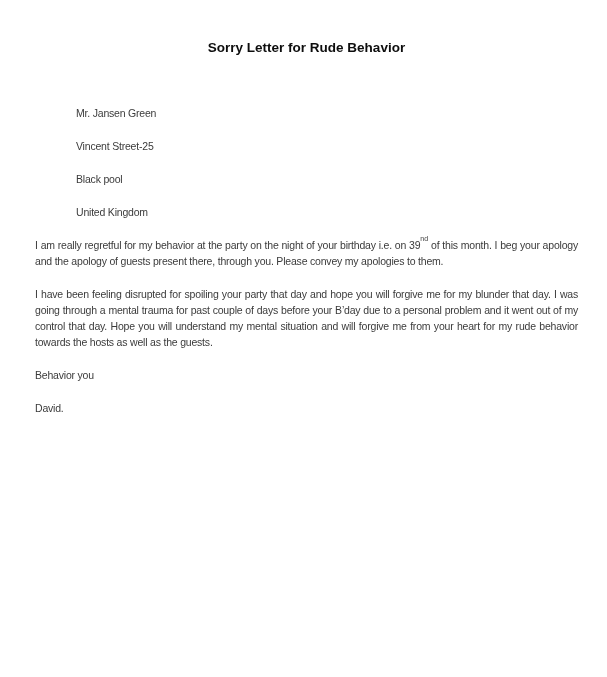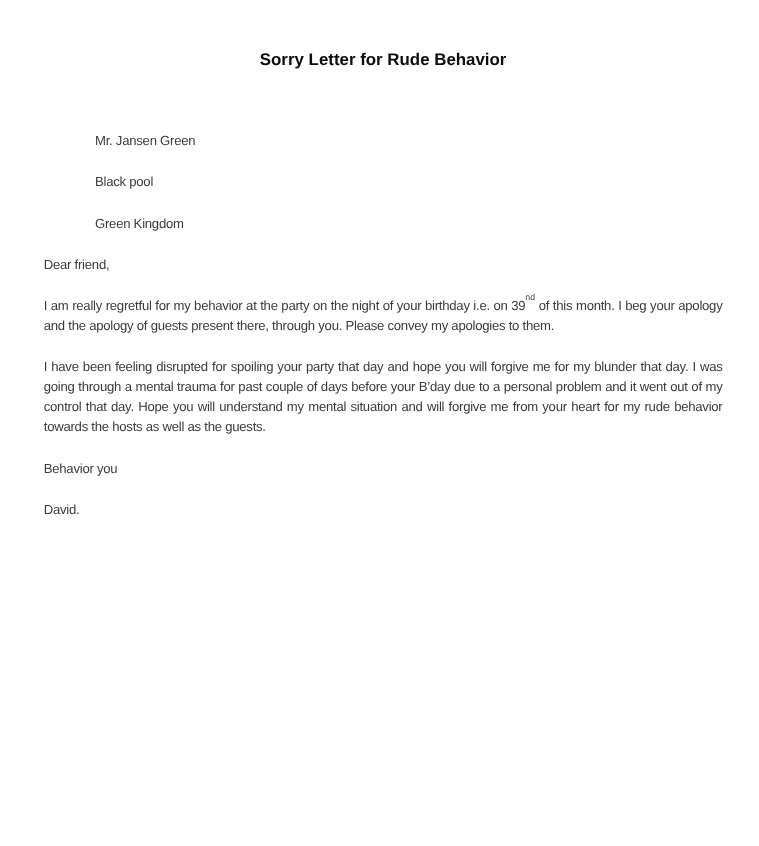--- a/index.html
+++ b/index.html
@@ -47,25 +47,25 @@
 </style>
 </head>
 <body>
 
 <div class="page">
 
   <h1 class="title">Sorry Letter for Rude Behavior</h1>
 
   <div class="address">
     <p>Mr. Jansen Green</p>
+    <p>Vincent Street-25</p>
     <p>Black pool</p>
-    <p>Green Kingdom</p>
+    <p>United Kingdom</p>
   </div>
 
-  <p class="single-line">Dear friend,</p>
 
   <p><span>I am really regretful for my behavior at the party on the night of your birthday i.e. on 39</span><sup class="ordinal">nd</sup><span> of this month. I beg your apology and the apology of guests present there, through you. Please convey my apologies to them.</span></p>
 
   <p>I have been feeling disrupted for spoiling your party that day and hope you will forgive me for my blunder that day.  I was going through a mental trauma for past couple of days before your B’day due to a personal problem and it went out of my control that day. Hope you will understand my mental situation and will forgive me from your heart for my rude behavior towards the hosts as well as the guests.</p>
 
 
   <p class="single-line">Behavior you</p>
 
   <p class="single-line">David.</p>
 

